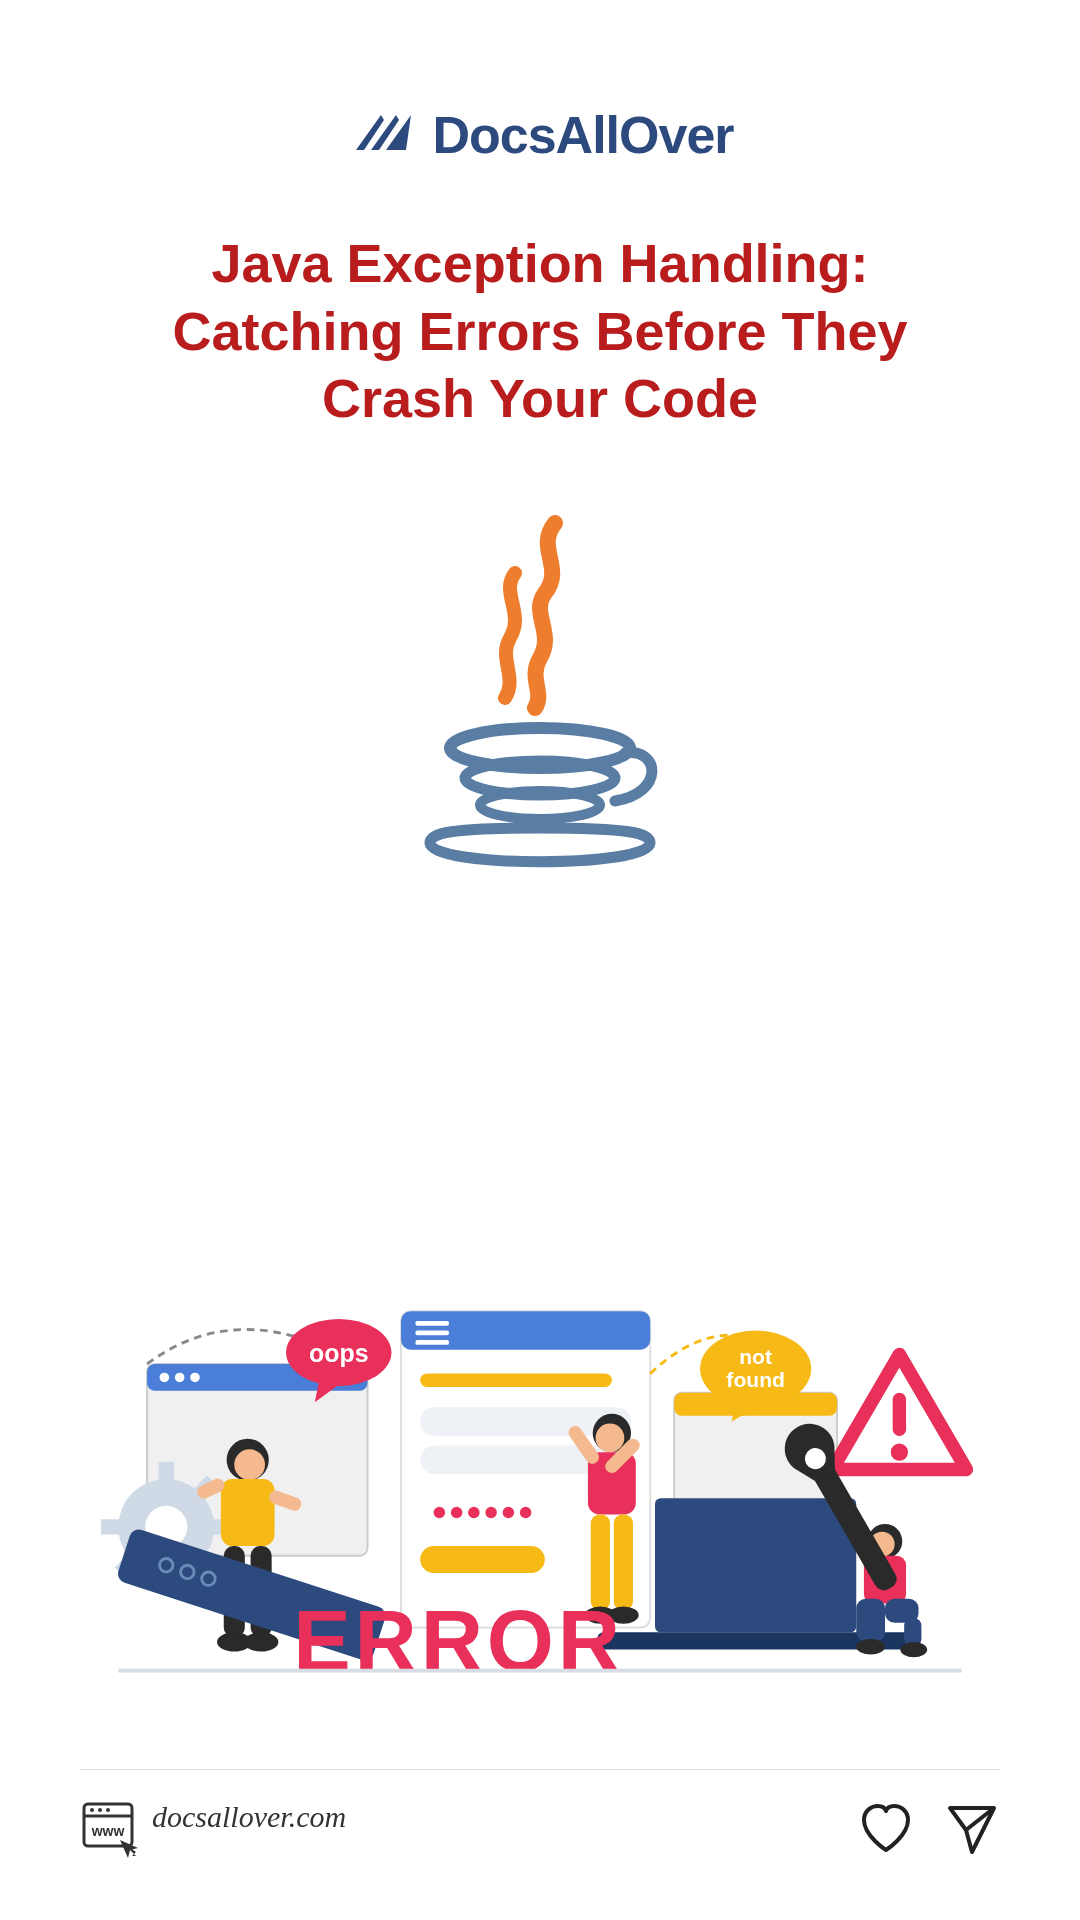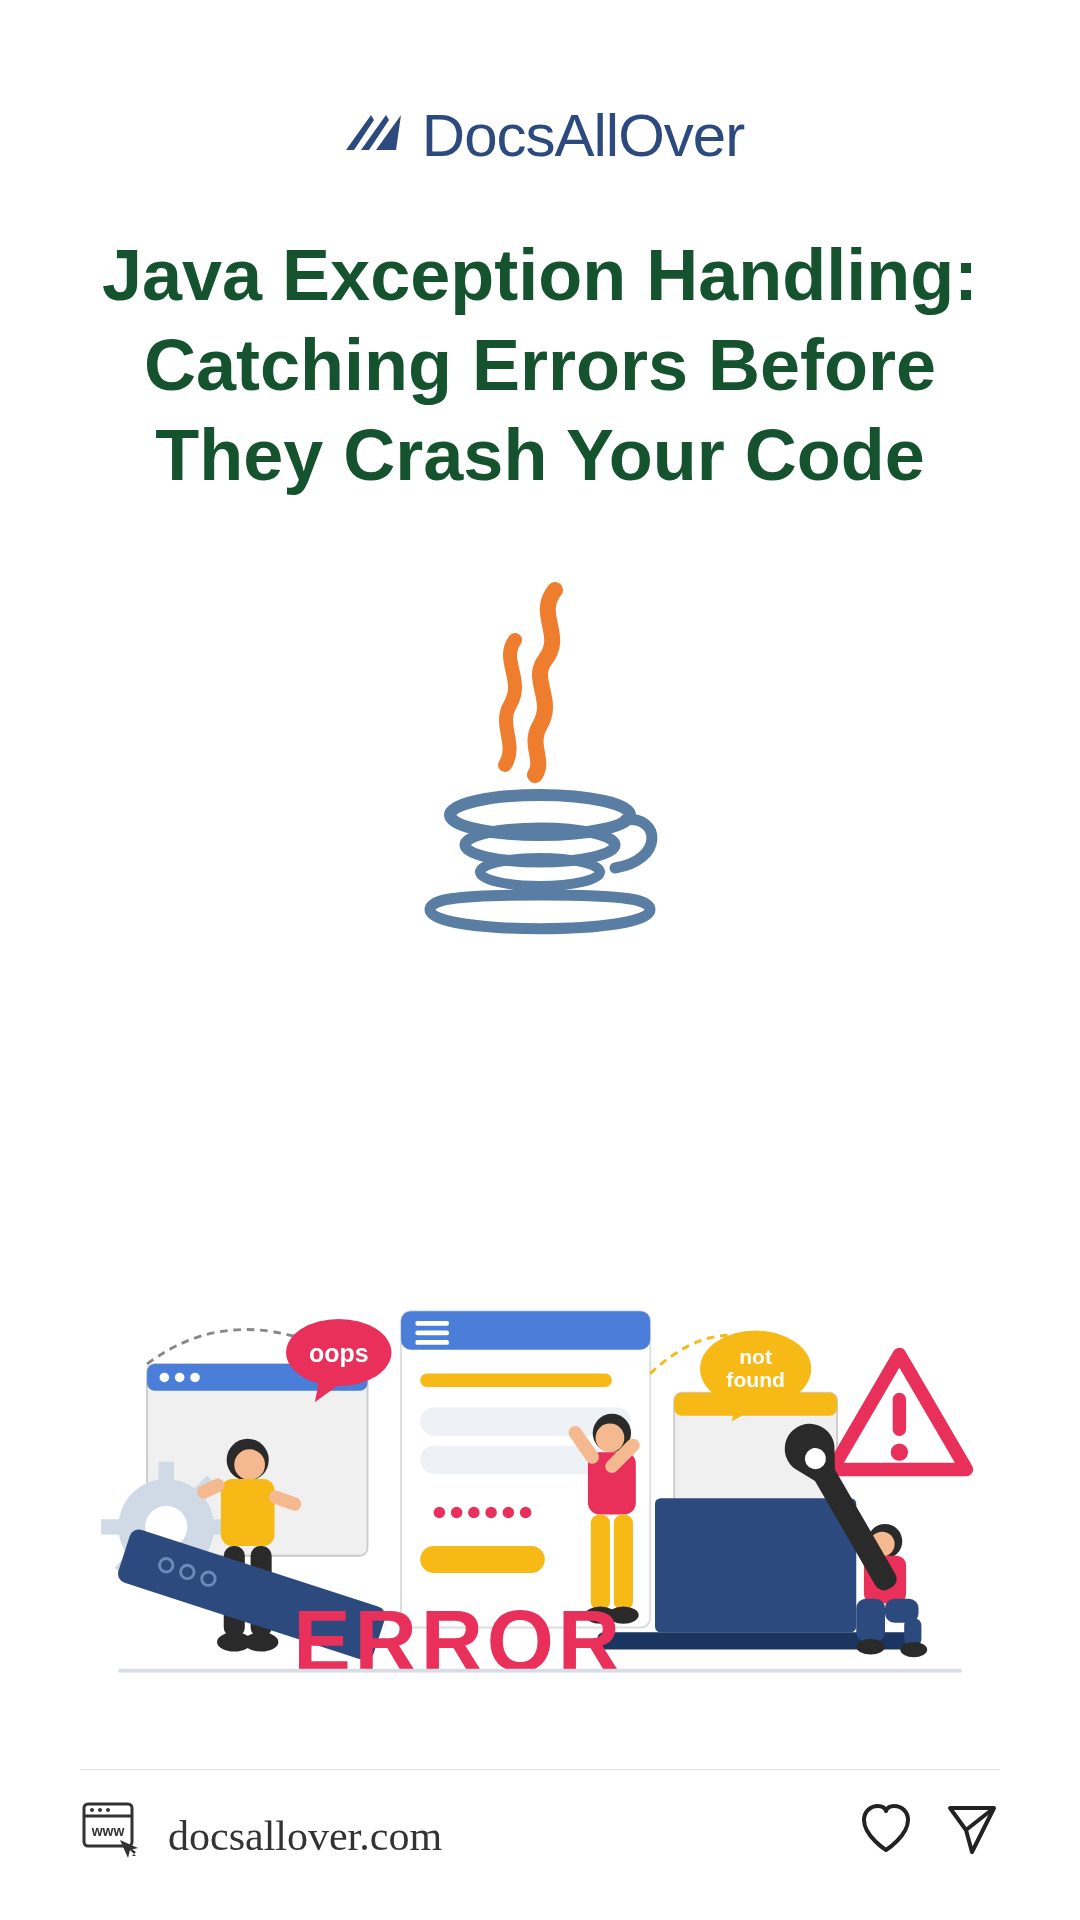--- a/index.html
+++ b/index.html
@@ -18,29 +18,29 @@
       display: flex;
       align-items: center;
       gap: 16px;
       margin-bottom: 60px;
     }
     .logo-icon {
       width: 70px;
       height: 70px;
     }
     .brand-text {
-      font-size: 60px;
-      font-weight: 400;
+      font-size: 52px;
+      font-weight: 700;
       color: #2c4a7e;
       letter-spacing: -1px;
     }
     .title {
-      font-size: 72px;
+      font-size: 54px;
       font-weight: 700;
-      color: #14532d;
+      color: #b91c1c;
       text-align: center;
       line-height: 1.25;
       margin-bottom: 80px;
       max-width: 900px;
     }
     .java-logo {
       width: 280px;
       height: 380px;
       margin-bottom: 40px;
     }
@@ -56,30 +56,31 @@
     .footer {
       width: 100%;
       display: flex;
       align-items: center;
       justify-content: space-between;
       padding-top: 30px;
       border-top: 1px solid #ddd;
     }
     .footer-left {
       display: flex;
-      align-items: flex-end;
-      gap: 28px;
+      align-items: flex-start;
+      gap: 12px;
     }
     .www-icon {
       width: 60px;
       height: 60px;
     }
     .domain {
-      font-size: 42px;
+      font-size: 30px;
       color: #333;
+      font-style: italic;
       font-family: Georgia, serif;
     }
     .footer-right {
       display: flex;
       align-items: center;
       gap: 30px;
     }
     .action-icon {
       width: 56px;
       height: 56px;

